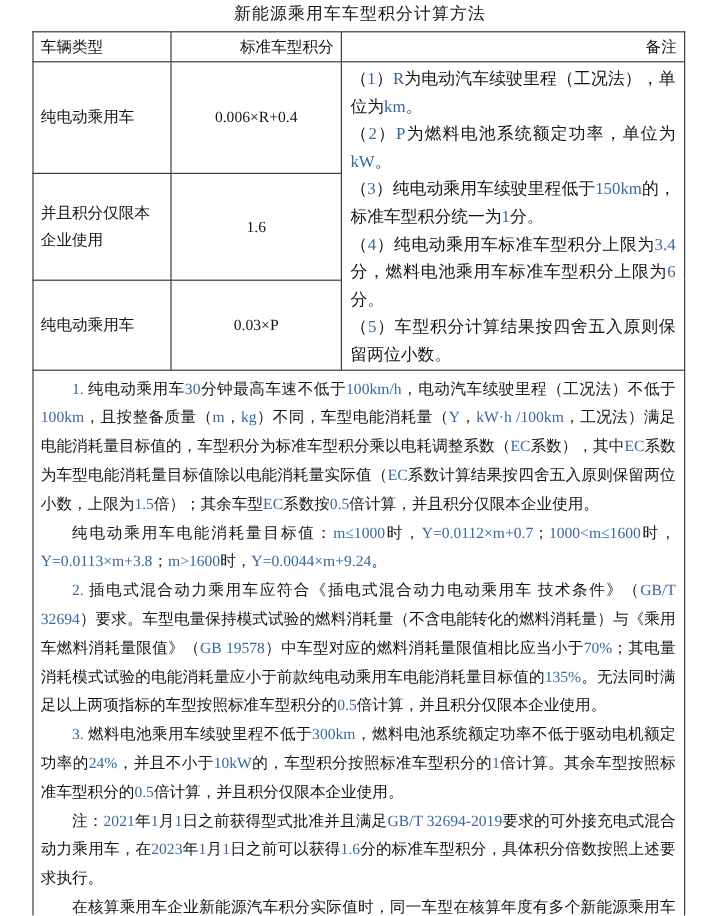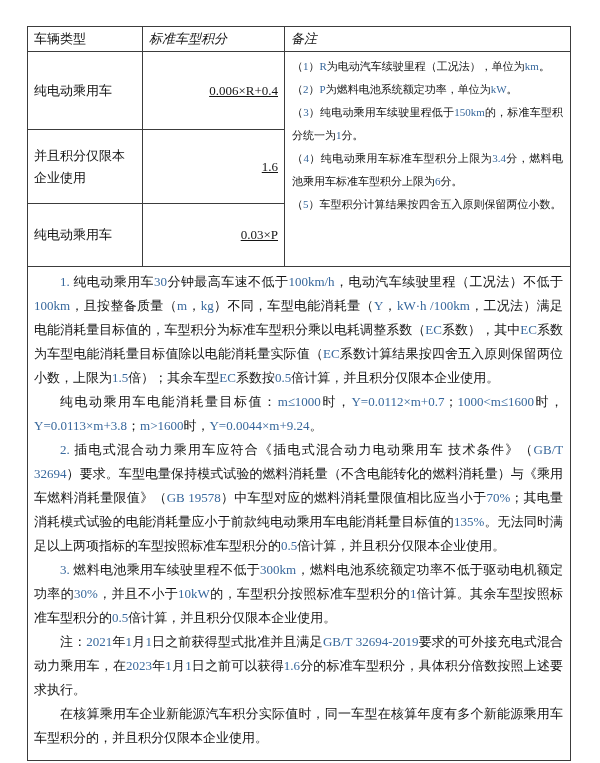--- a/index.html
+++ b/index.html
@@ -37,33 +37,33 @@
     border: 1px solid #3c3c3c;
     font-size: 13px;
     font-weight: normal;
     color: #141414;
     padding: 0 6px;
     vertical-align: middle;
     overflow: hidden;
   }
   tr.header-row th { height: 24px; }
   th.h-left   { text-align: left; margin-left: 44px; }
-  th.h-center { text-align: left; font-style: italic; }
+  th.h-center { text-align: right; }
   tr.r1 > .type-cell, tr.r1 > .score-cell { height: 77px; }
   tr.r2 > .type-cell, tr.r2 > .score-cell { height: 73px; }
   tr.r3 > .type-cell, tr.r3 > .score-cell { height: 62px; }
   .type-cell  { text-align: left;  line-height: 22px; }
-  .score-cell { text-align: right; text-decoration: underline; }
+  .score-cell { text-align: center; }
   td.remarks-cell {
     vertical-align: top;
     padding: 3px 7px 0 7px;
   }
   .remarks-cell p {
     margin: 0;
-    font-size: 11px;
+    font-size: 14px;
     line-height: 23px;
     text-align: justify;
   }
   td.body-cell {
     vertical-align: top;
     height: 490px;
     padding: 3px 7px 0 6px;
   }
   .body-cell p {
     margin: 0;
@@ -72,20 +72,21 @@
     text-indent: 2em;
     text-align: justify;
   }
   .latin { color: #38689c; }
 </style>
 </head>
 <body>
 
 <div class="page">
 
+  <div class="doc-title">新能源乘用车车型积分计算方法</div>
 
   <table class="points-table">
     <colgroup>
         <col class="c1">
         <col class="c2">
         <col class="c3">
       </colgroup>
 
     <tbody>
         <tr class="header-row">
@@ -114,21 +115,21 @@
     <tr class="r3">
       <td class="type-cell">纯电动乘用车</td>
       <td class="score-cell">0.03×P</td>
     </tr>
 
     <tr>
       <td class="body-cell" colspan="3">
         <p><span class="latin">1.</span> 纯电动乘用车<span class="latin">30</span>分钟最高车速不低于<span class="latin">100km/h</span>，电动汽车续驶里程（工况法）不低于<span class="latin">100km</span>，且按整备质量（<span class="latin">m</span>，<span class="latin">kg</span>）不同，车型电能消耗量（<span class="latin">Y</span>，<span class="latin">kW·h</span> <span class="latin">/100km</span>，工况法）满足电能消耗量目标值的，车型积分为标准车型积分乘以电耗调整系数（<span class="latin">EC</span>系数），其中<span class="latin">EC</span>系数为车型电能消耗量目标值除以电能消耗量实际值（<span class="latin">EC</span>系数计算结果按四舍五入原则保留两位小数，上限为<span class="latin">1.5</span>倍）；其余车型<span class="latin">EC</span>系数按<span class="latin">0.5</span>倍计算，并且积分仅限本企业使用。</p>
         <p>纯电动乘用车电能消耗量目标值：<span class="latin">m≤1000</span>时，<span class="latin">Y=0.0112×m+0.7</span>；<span class="latin">1000&lt;m≤1600</span>时，<span class="latin">Y=0.0113×m+3.8</span>；<span class="latin">m&gt;1600</span>时，<span class="latin">Y=0.0044×m+9.24</span>。</p>
         <p><span class="latin">2.</span> 插电式混合动力乘用车应符合《插电式混合动力电动乘用车 技术条件》（<span class="latin">GB/T</span> <span class="latin">32694</span>）要求。车型电量保持模式试验的燃料消耗量（不含电能转化的燃料消耗量）与《乘用车燃料消耗量限值》（<span class="latin">GB</span> <span class="latin">19578</span>）中车型对应的燃料消耗量限值相比应当小于<span class="latin">70%</span>；其电量消耗模式试验的电能消耗量应小于前款纯电动乘用车电能消耗量目标值的<span class="latin">135%</span>。无法同时满足以上两项指标的车型按照标准车型积分的<span class="latin">0.5</span>倍计算，并且积分仅限本企业使用。</p>
-        <p><span class="latin">3.</span> 燃料电池乘用车续驶里程不低于<span class="latin">300km</span>，燃料电池系统额定功率不低于驱动电机额定功率的<span class="latin">30%</span>，并且不小于<span class="latin">10kW</span>的，车型积分按照标准车型积分的<span class="latin">1</span>倍计算。其余车型按照标准车型积分的<span class="latin">0.5</span>倍计算，并且积分仅限本企业使用。</p>
+        <p><span class="latin">3.</span> 燃料电池乘用车续驶里程不低于<span class="latin">300km</span>，燃料电池系统额定功率不低于驱动电机额定功率的<span class="latin">24%</span>，并且不小于<span class="latin">10kW</span>的，车型积分按照标准车型积分的<span class="latin">1</span>倍计算。其余车型按照标准车型积分的<span class="latin">0.5</span>倍计算，并且积分仅限本企业使用。</p>
         <p>注：<span class="latin">2021</span>年<span class="latin">1</span>月<span class="latin">1</span>日之前获得型式批准并且满足<span class="latin">GB/T</span> <span class="latin">32694-2019</span>要求的可外接充电式混合动力乘用车，在<span class="latin">2023</span>年<span class="latin">1</span>月<span class="latin">1</span>日之前可以获得<span class="latin">1.6</span>分的标准车型积分，具体积分倍数按照上述要求执行。</p>
         <p>在核算乘用车企业新能源汽车积分实际值时，同一车型在核算年度有多个新能源乘用车车型积分的，并且积分仅限本企业使用。</p>
       </td>
     </tr>
   </tbody>
     </table>
 
 </div>
 
 </body></html>

